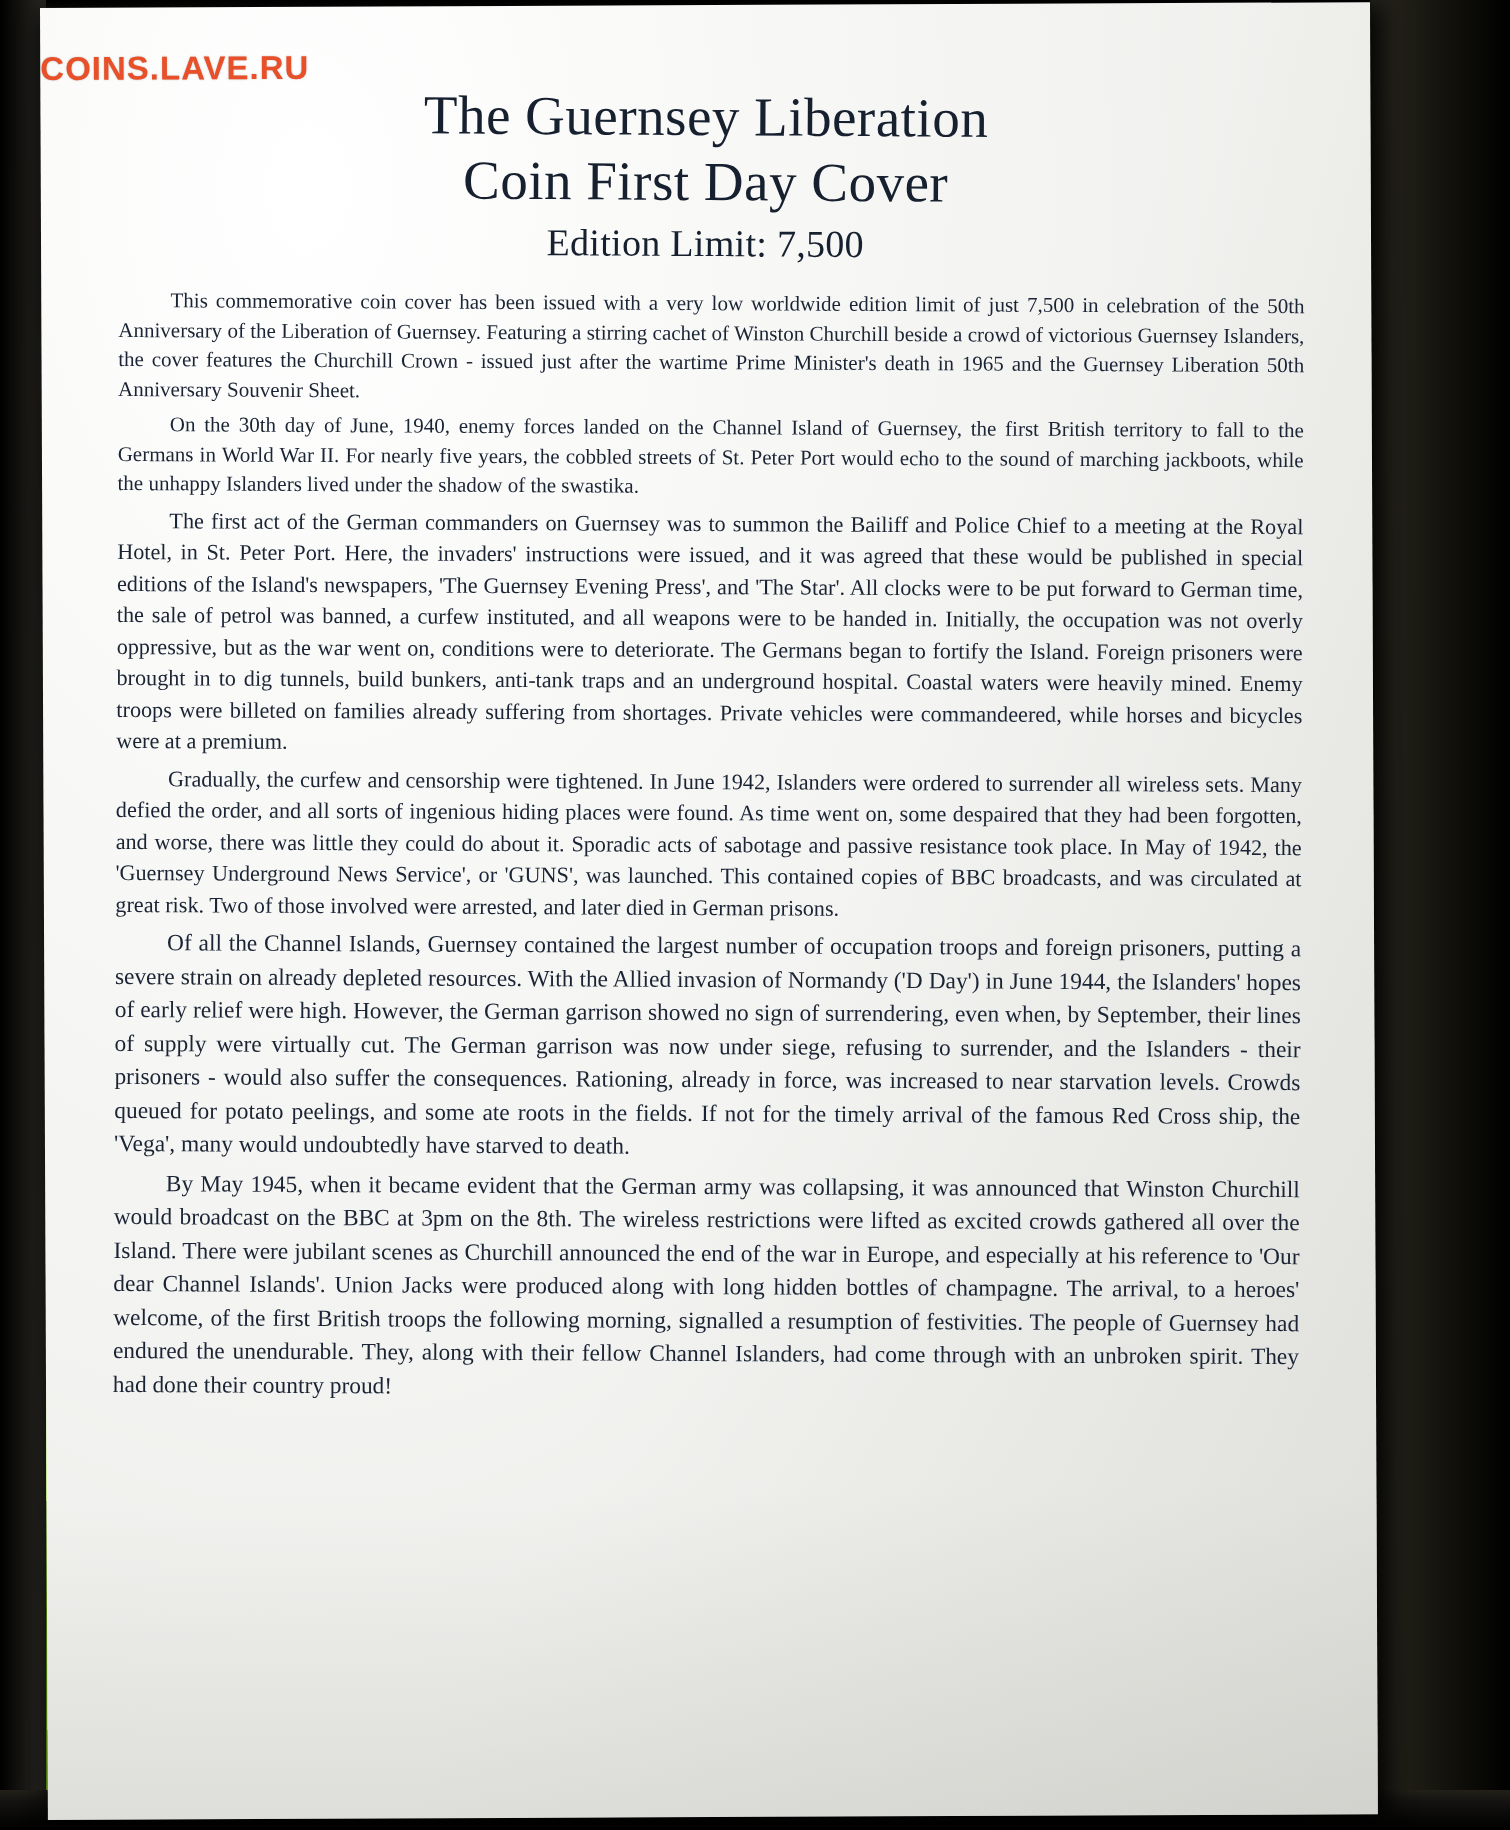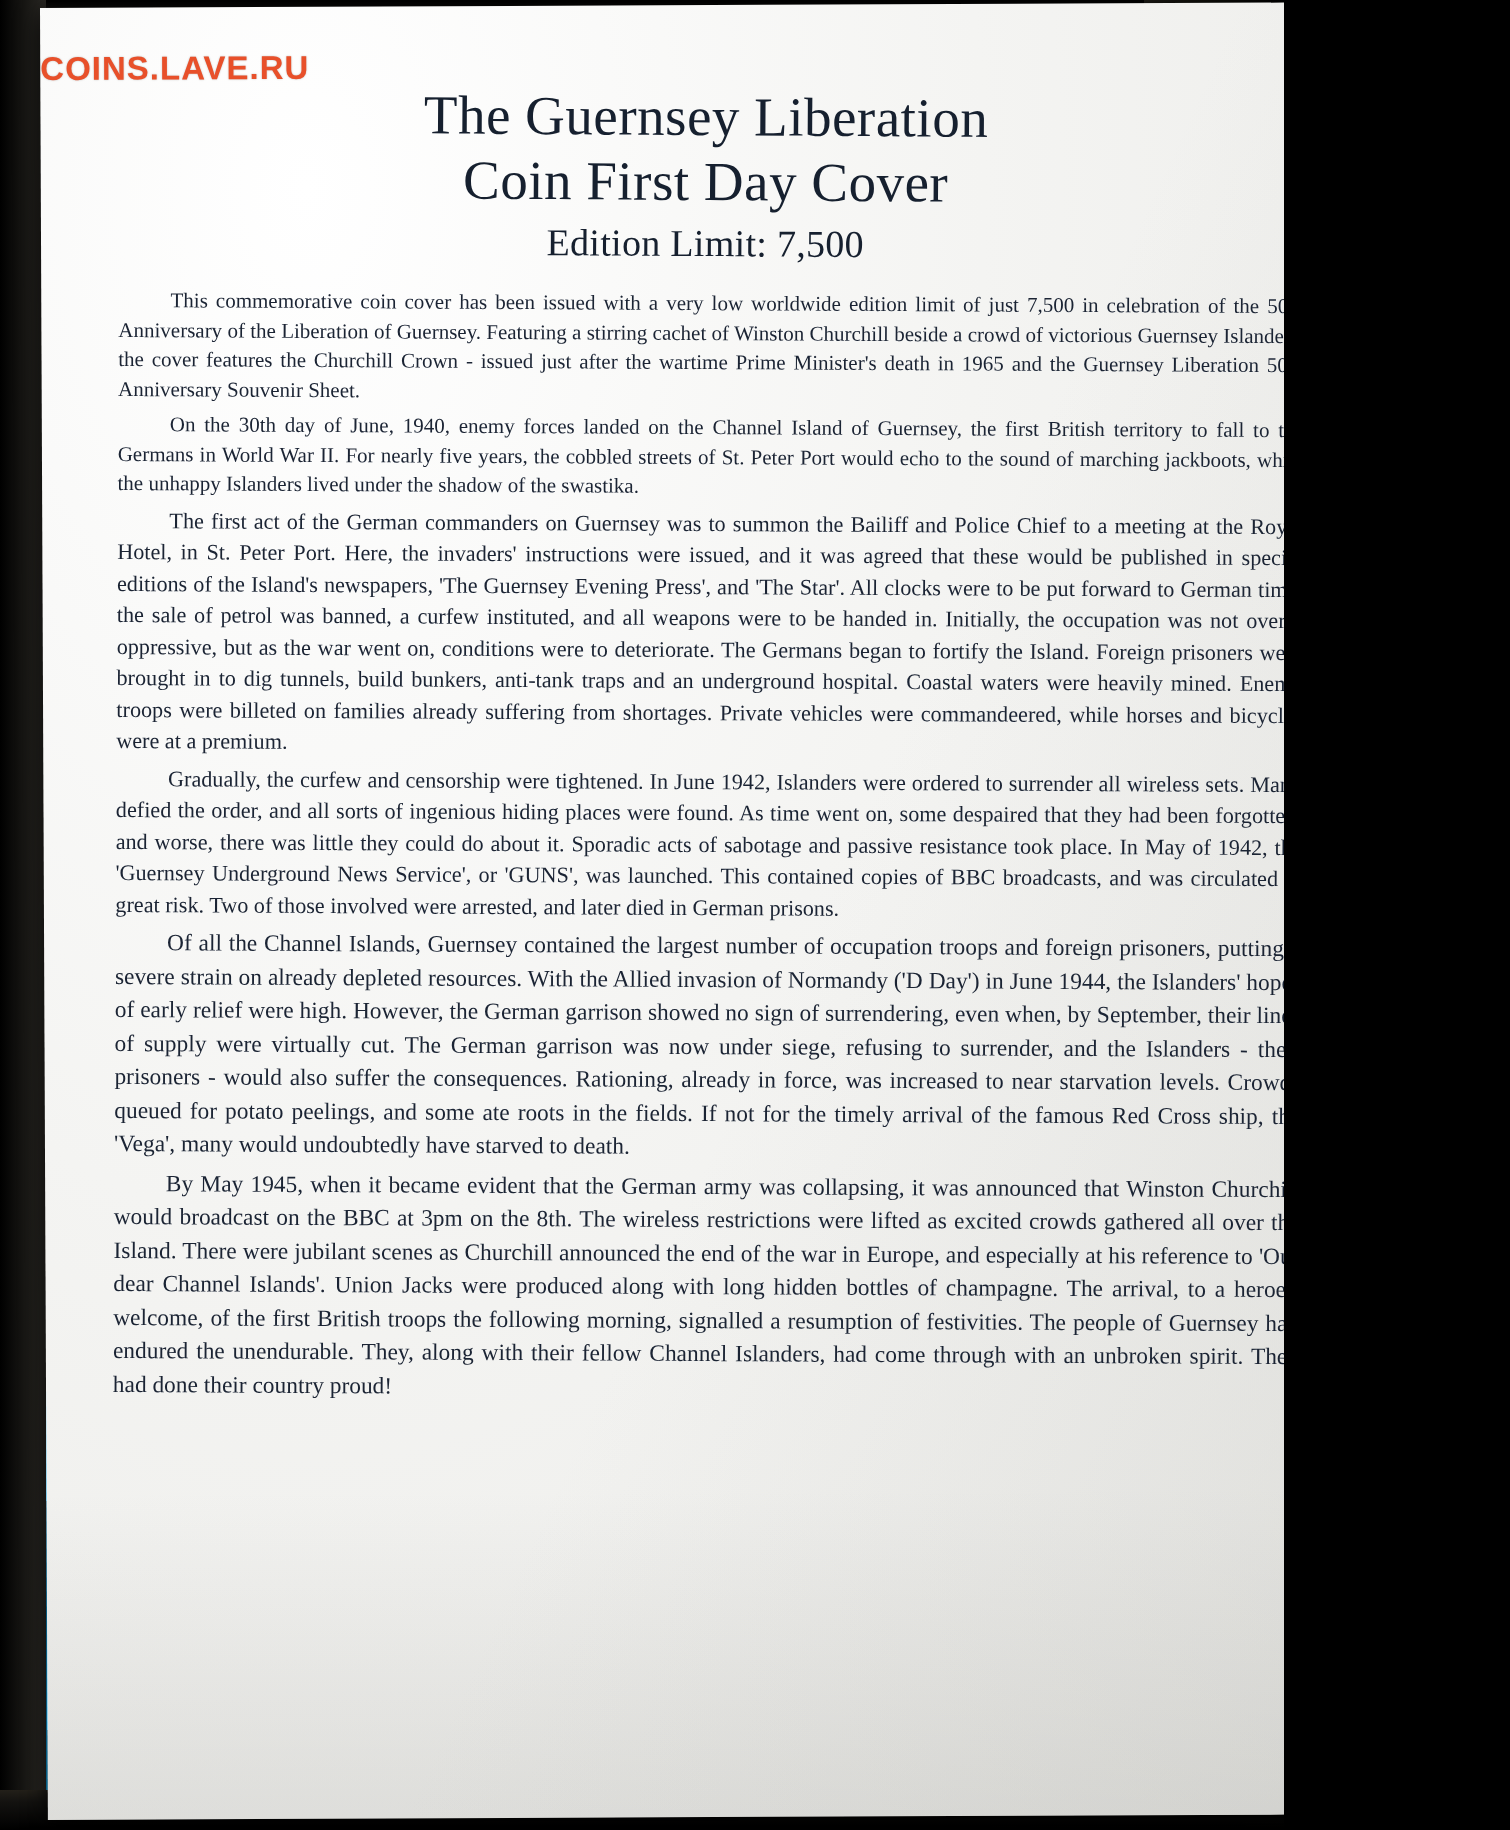--- a/index.html
+++ b/index.html
@@ -9,23 +9,23 @@
   }
   body {
     width: 1510px;
     height: 1830px;
     overflow: hidden;
     font-family: "Liberation Serif", serif;
   }
 
   #photo {
     position: relative;
-    width: 1284px;
+    width: 1510px;
     height: 1830px;
-    background: #0ea5e9;
+    background: #84cc16;
     overflow: hidden;
   }
 
   
   .frame-left {
     position: absolute;
     left: 0; top: 0;
     width: 46px; height: 1830px;
     background: linear-gradient(90deg, #000 0%, #1b1a17 60%, #2b2925 100%);
   }

